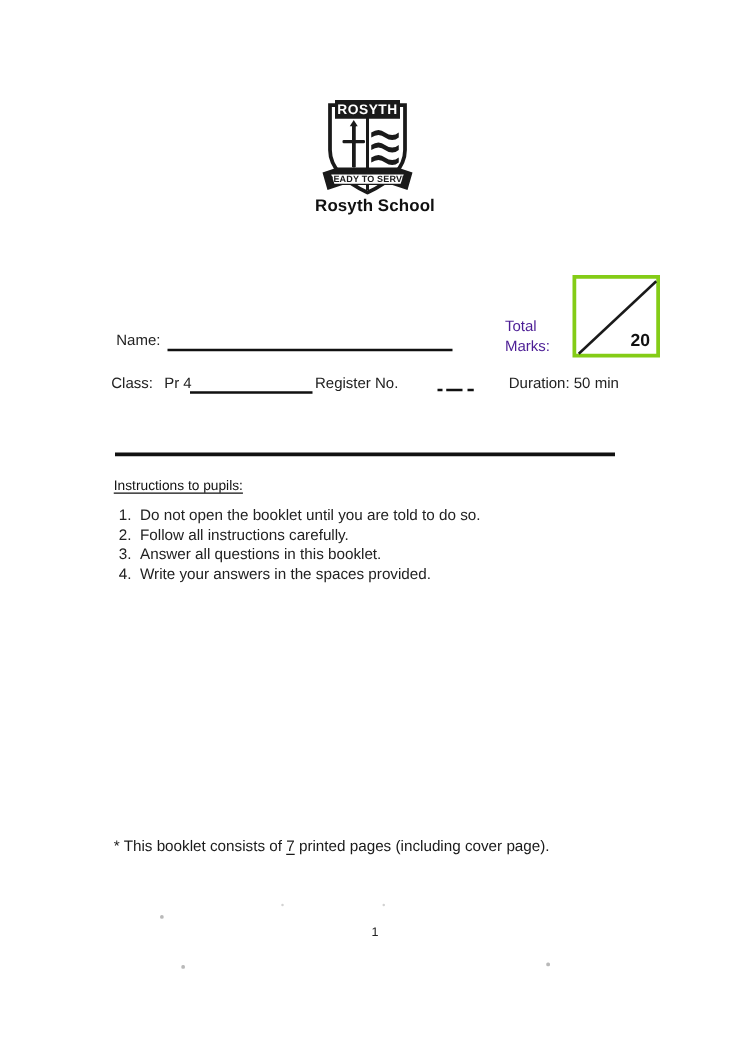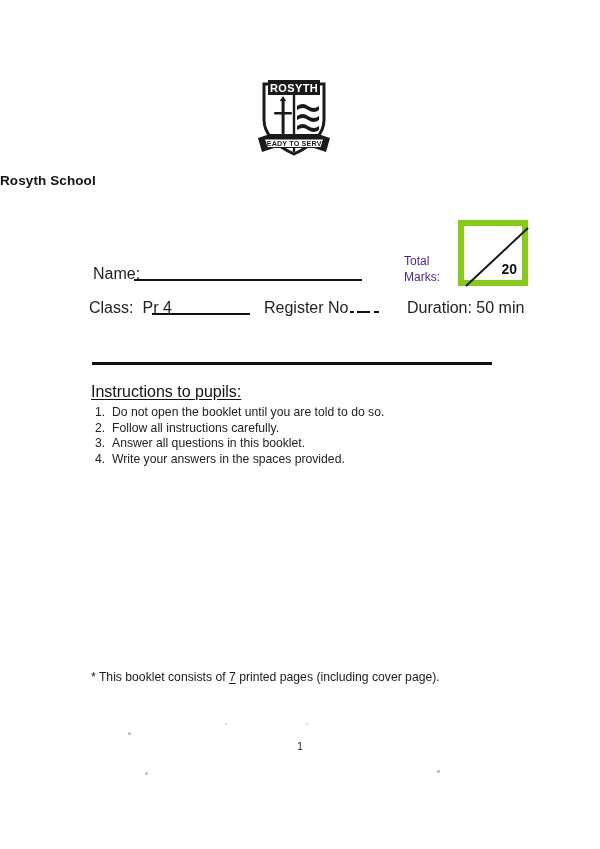--- a/index.html
+++ b/index.html
@@ -29,23 +29,23 @@
     top: 76px;
     width: 76px;
     height: 84px;
   }
   .crest-wrap svg { display: block; }
 
   
   .title-block {
     position: absolute;
     left: 0;
-    top: 172px;
+    top: 156px;
     width: 600px;
-    text-align: left;
+    text-align: center;
   }
   .title-block .line {
     font-weight: bold;
     font-size: 13.5px;
     line-height: 17px;
     letter-spacing: 0.1px;
     color: #111;
   }
 
   
@@ -56,47 +56,47 @@
     font-size: 12px;
     line-height: 16px;
     color: #4c1d95;
   }
   .marks-box {
     position: absolute;
     left: 458px;
     top: 220px;
     width: 70px;
     height: 66px;
-    border: 6px solid #84cc16;
+    border: 3px solid #84cc16;
     box-sizing: border-box;
   }
   .marks-box svg {
     position: absolute;
     left: 0; top: 0;
   }
   .marks-value {
     position: absolute;
     right: 5px;
     bottom: 3px;
     font-size: 14px;
     font-weight: bold;
     color: #111;
   }
 
   
   .fld {
     position: absolute;
-    font-size: 16px;
+    font-size: 12px;
     color: #222;
     white-space: nowrap;
   }
   .lbl-name  { left: 93px;  top: 265px; }
   .lbl-class { left: 89px;  top: 299px; }
   .lbl-class .cls-val { margin-left: 9px; }
-  .lbl-reg   { left: 264px; top: 299px; text-align: center; }
+  .lbl-reg   { left: 252px; top: 299px; text-align: center; }
   .lbl-dur   { left: 407px; top: 299px; }
 
   .rule {
     position: absolute;
     background: #111;
   }
   .rule-name  { left: 134px; top: 279px; width: 228px; height: 2px; }
   .rule-class { left: 152px; top: 313px; width: 98px;  height: 2px; }
 
   .reg-dashes {
@@ -125,21 +125,21 @@
     width: 400px;
     height: 3px;
     background: #111;
   }
 
   
   .instr-heading {
     position: absolute;
     left: 91px;
     top: 383px;
-    font-size: 16px;
+    font-size: 11px;
     color: #111;
     text-decoration: underline;
     text-underline-offset: 2px;
   }
   .instr-list {
     position: absolute;
     left: 95px;
     top: 405px;
     width: 380px;
   }

